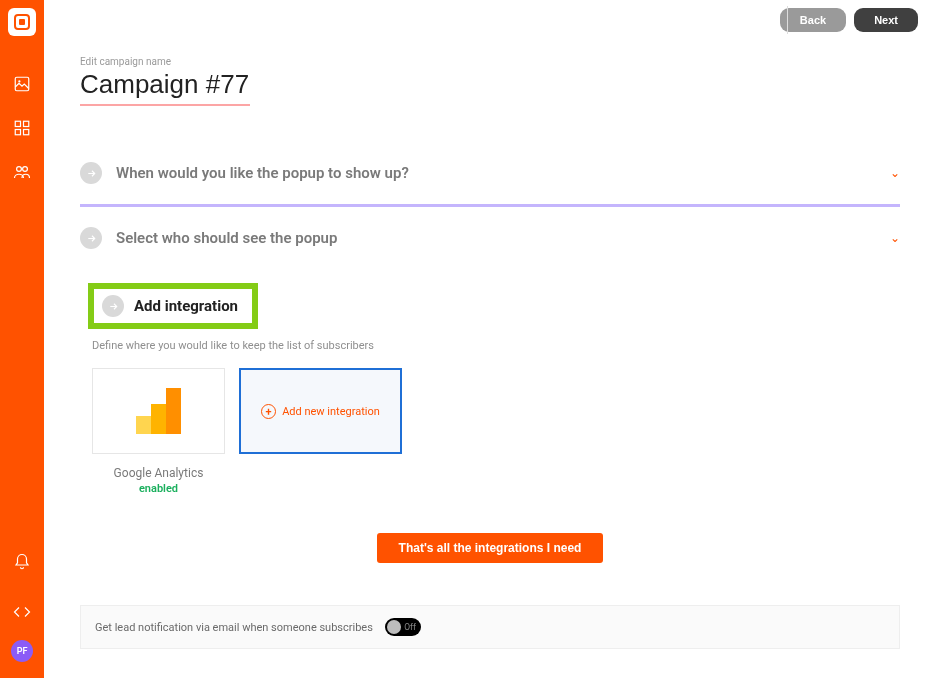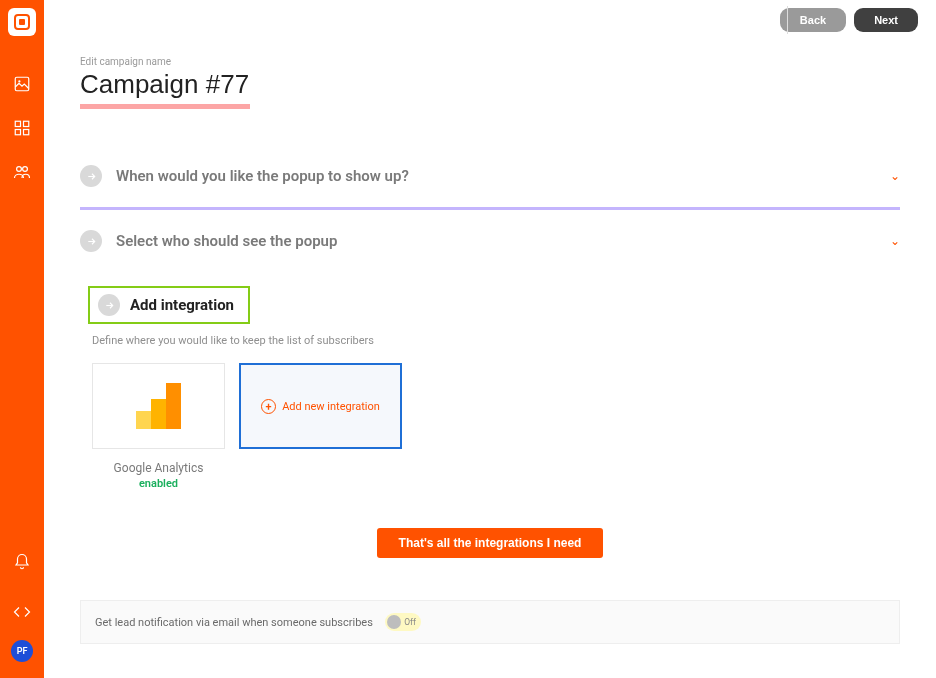--- a/index.html
+++ b/index.html
@@ -50,21 +50,21 @@
   }
   .side-icon svg { width:18px;height:18px;stroke:#fff;fill:none;stroke-width:1.6; }
   .side-bottom {
     margin-top:auto;
     display:flex;flex-direction:column;align-items:center;
     padding-bottom:16px;
     gap:6px;
   }
   .avatar {
     width:22px;height:22px;border-radius:50%;
-    background:#1d4ed8;
+    background:#8b5cf6;
     color:#fff;font-size:9px;font-weight:600;
     display:flex;align-items:center;justify-content:center;text-align:right;
   }
   
   .topbar {
     position:absolute;
     left:44px;top:0;right:0;height:40px;
     display:flex;justify-content:flex-end;align-items:center;
     padding-right:18px;
     gap:8px;
@@ -91,21 +91,21 @@
     position:absolute;
     left:44px;top:40px;right:0;bottom:0;
     padding:16px 36px 0 36px;
     overflow:auto;
   }
   .edit-label {
     font-size:10px;color:#9a9a9a;margin-bottom:2px;
   }
   .campaign-title {
     font-size:26px;font-weight:400;color:#222;
-    border:none;outline:none;border-bottom:5px solid #fca5a5;
+    border:none;outline:none;border-bottom:2px solid #fca5a5;
     padding-bottom:4px;width:170px;margin-bottom:36px;
     background:transparent;
   }
   
   .section-row {
     display:flex;align-items:center;
     padding:20px 0;
     border-bottom:3px solid #c4b5fd;
     cursor:pointer;
   }
@@ -123,21 +123,21 @@
   .chevron {
     color:#ff5200;font-size:12px;
   }
   
   .integration-panel {
     background:#fff;
     margin-top:0;
     padding:14px 8px 28px 8px;
   }
   .integration-header {
-    border:2px solid #84cc16;
+    border:6px solid #84cc16;
     display:inline-flex;align-items:center;
     padding:6px 14px 6px 8px;
     margin-bottom:10px;
   }
   .integration-header .section-icon { margin-right:10px; }
   .integration-header .hdr-title {
     font-size:15px;font-weight:700;color:#222;
   }
   .integration-sub {
     font-size:11px;color:#8f8f8f;margin-bottom:16px;padding-left:4px;
@@ -181,21 +181,21 @@
   .notif-row {
     margin-top:14px;
     background:#fafafa;
     border:1px solid #eee;
     padding:12px 14px;
     display:flex;align-items:center;gap:12px;
     font-size:11px;color:#6a6a6a;
   }
   .toggle {
     width:36px;height:18px;border-radius:10px;
-    background:#fef9c3;position:relative;
+    background:#000000;position:relative;
     display:flex;align-items:center;
     cursor:pointer;
     font-size:8.5px;color:#888;justify-content:flex-end;padding-right:5px;
   }
   .toggle::before{
     content:"";position:absolute;left:2px;top:2px;
     width:14px;height:14px;border-radius:50%;background:#bdbdbd;
   }
   
   .ga-chart { display:flex;align-items:flex-end;gap:0;height:46px; }

